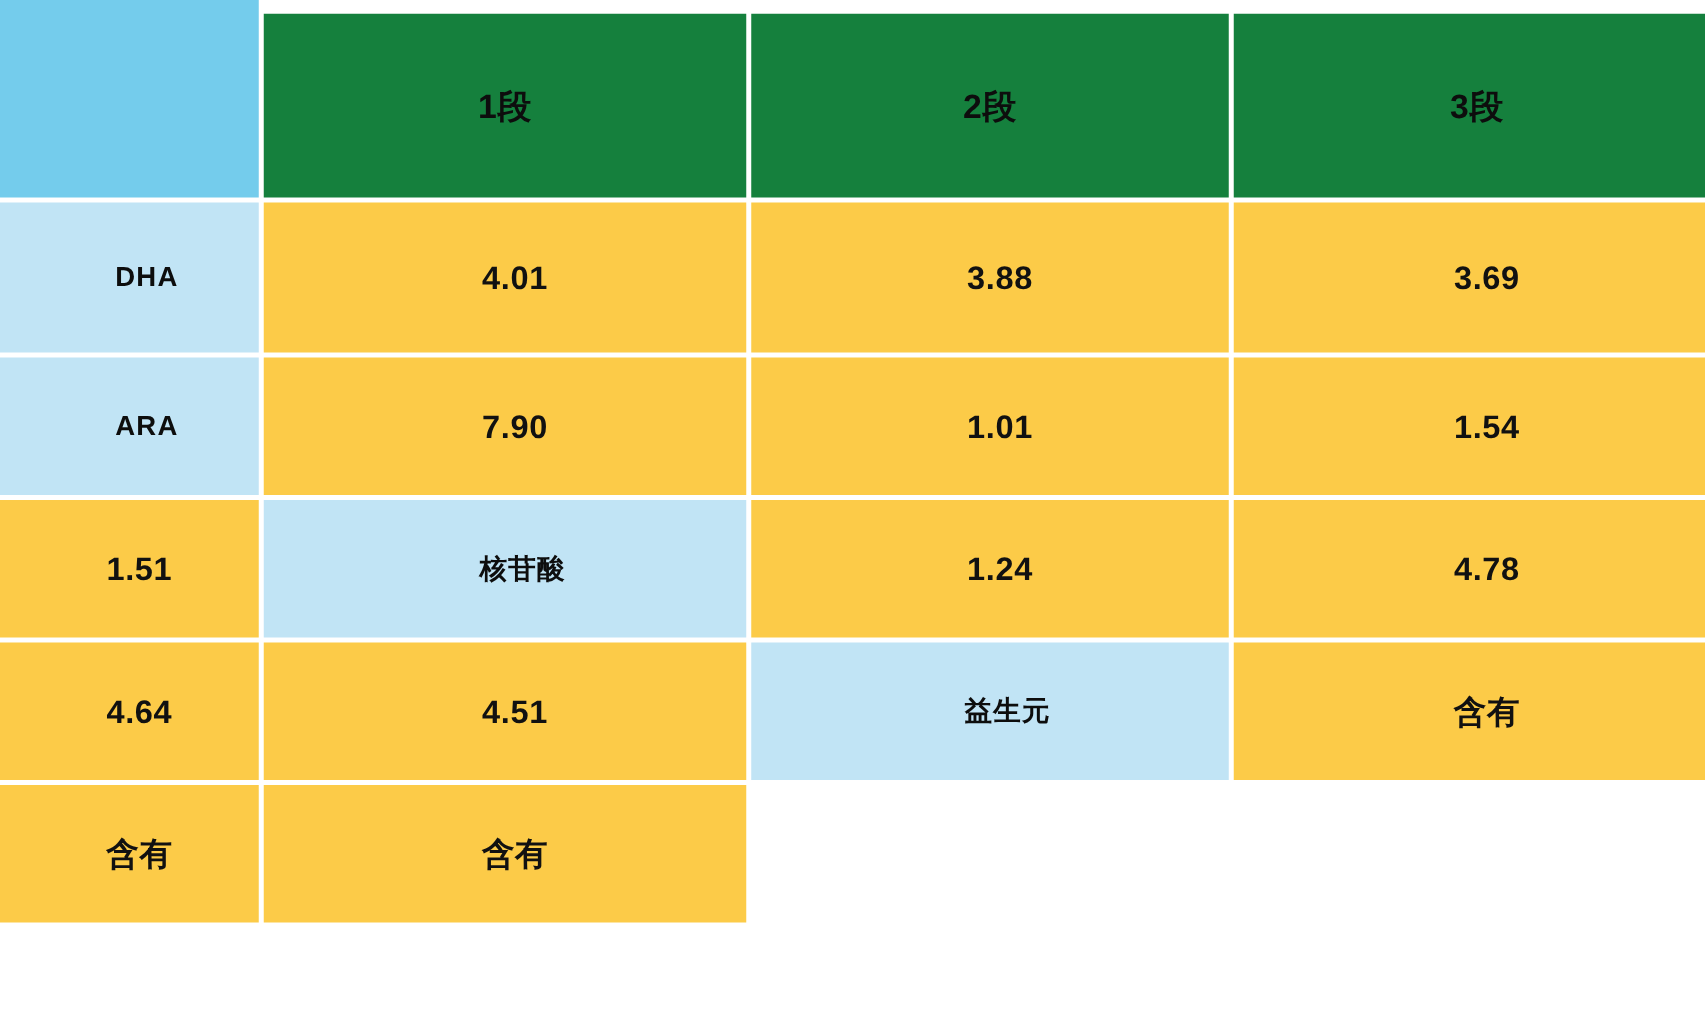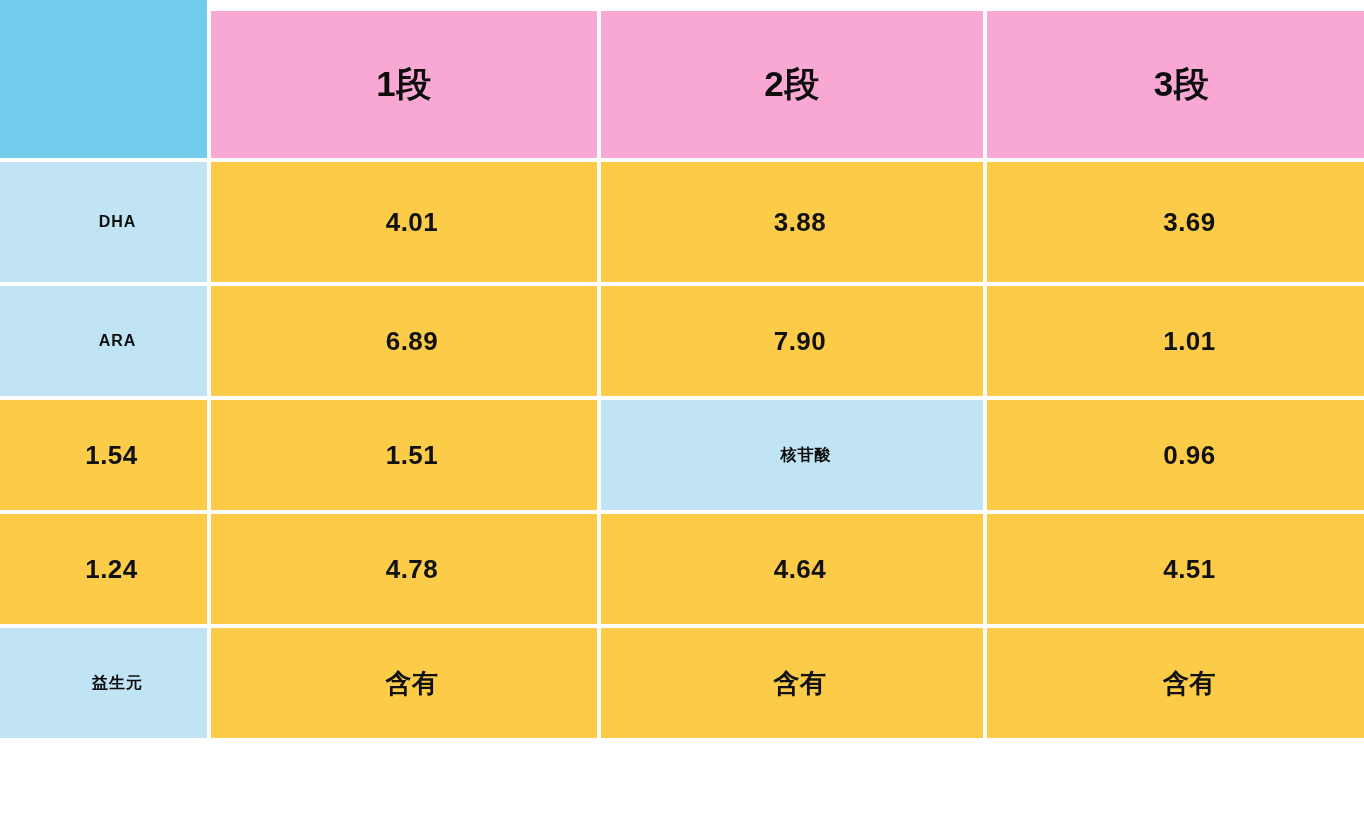--- a/index.html
+++ b/index.html
@@ -41,33 +41,33 @@
     overflow: hidden;
   }
 
   
   .cell.corner {
     background: #74ccec;
   }
 
   
   .cell.col-head {
-    background: #f9a8d4;
+    background: #15803d;
     color: #0d0d0d;
-    font-size: 35px;
+    font-size: 27px;
     font-weight: bold;
     letter-spacing: 0.5px;
     margin-top: 11px;
   }
 
   
   .cell.row-head {
     background: #c1e4f5;
     color: #0d0d0d;
-    font-size: 16px;
+    font-size: 22px;
     font-weight: bold;
     letter-spacing: 1px;
     padding-left: 28px;
   }
 
   
   .cell.data {
     background: #fccb48;
     color: #111111;
     font-size: 26px;
@@ -86,29 +86,27 @@
     <div class="cell col-head">1段</div>
     <div class="cell col-head">2段</div>
     <div class="cell col-head">3段</div>
 
     <div class="cell row-head">DHA</div>
     <div class="cell data">4.01</div>
     <div class="cell data">3.88</div>
     <div class="cell data">3.69</div>
 
     <div class="cell row-head">ARA</div>
-    <div class="cell data">6.89</div>
     <div class="cell data">7.90</div>
     <div class="cell data">1.01</div>
 
     <div class="cell data">1.54</div>
     <div class="cell data">1.51</div>
 
     <div class="cell row-head">核苷酸</div>
-    <div class="cell data">0.96</div>
     <div class="cell data">1.24</div>
 
     <div class="cell data">4.78</div>
     <div class="cell data">4.64</div>
     <div class="cell data">4.51</div>
 
     <div class="cell row-head">益生元</div>
     <div class="cell data">含有</div>
     <div class="cell data">含有</div>
     <div class="cell data">含有</div>

